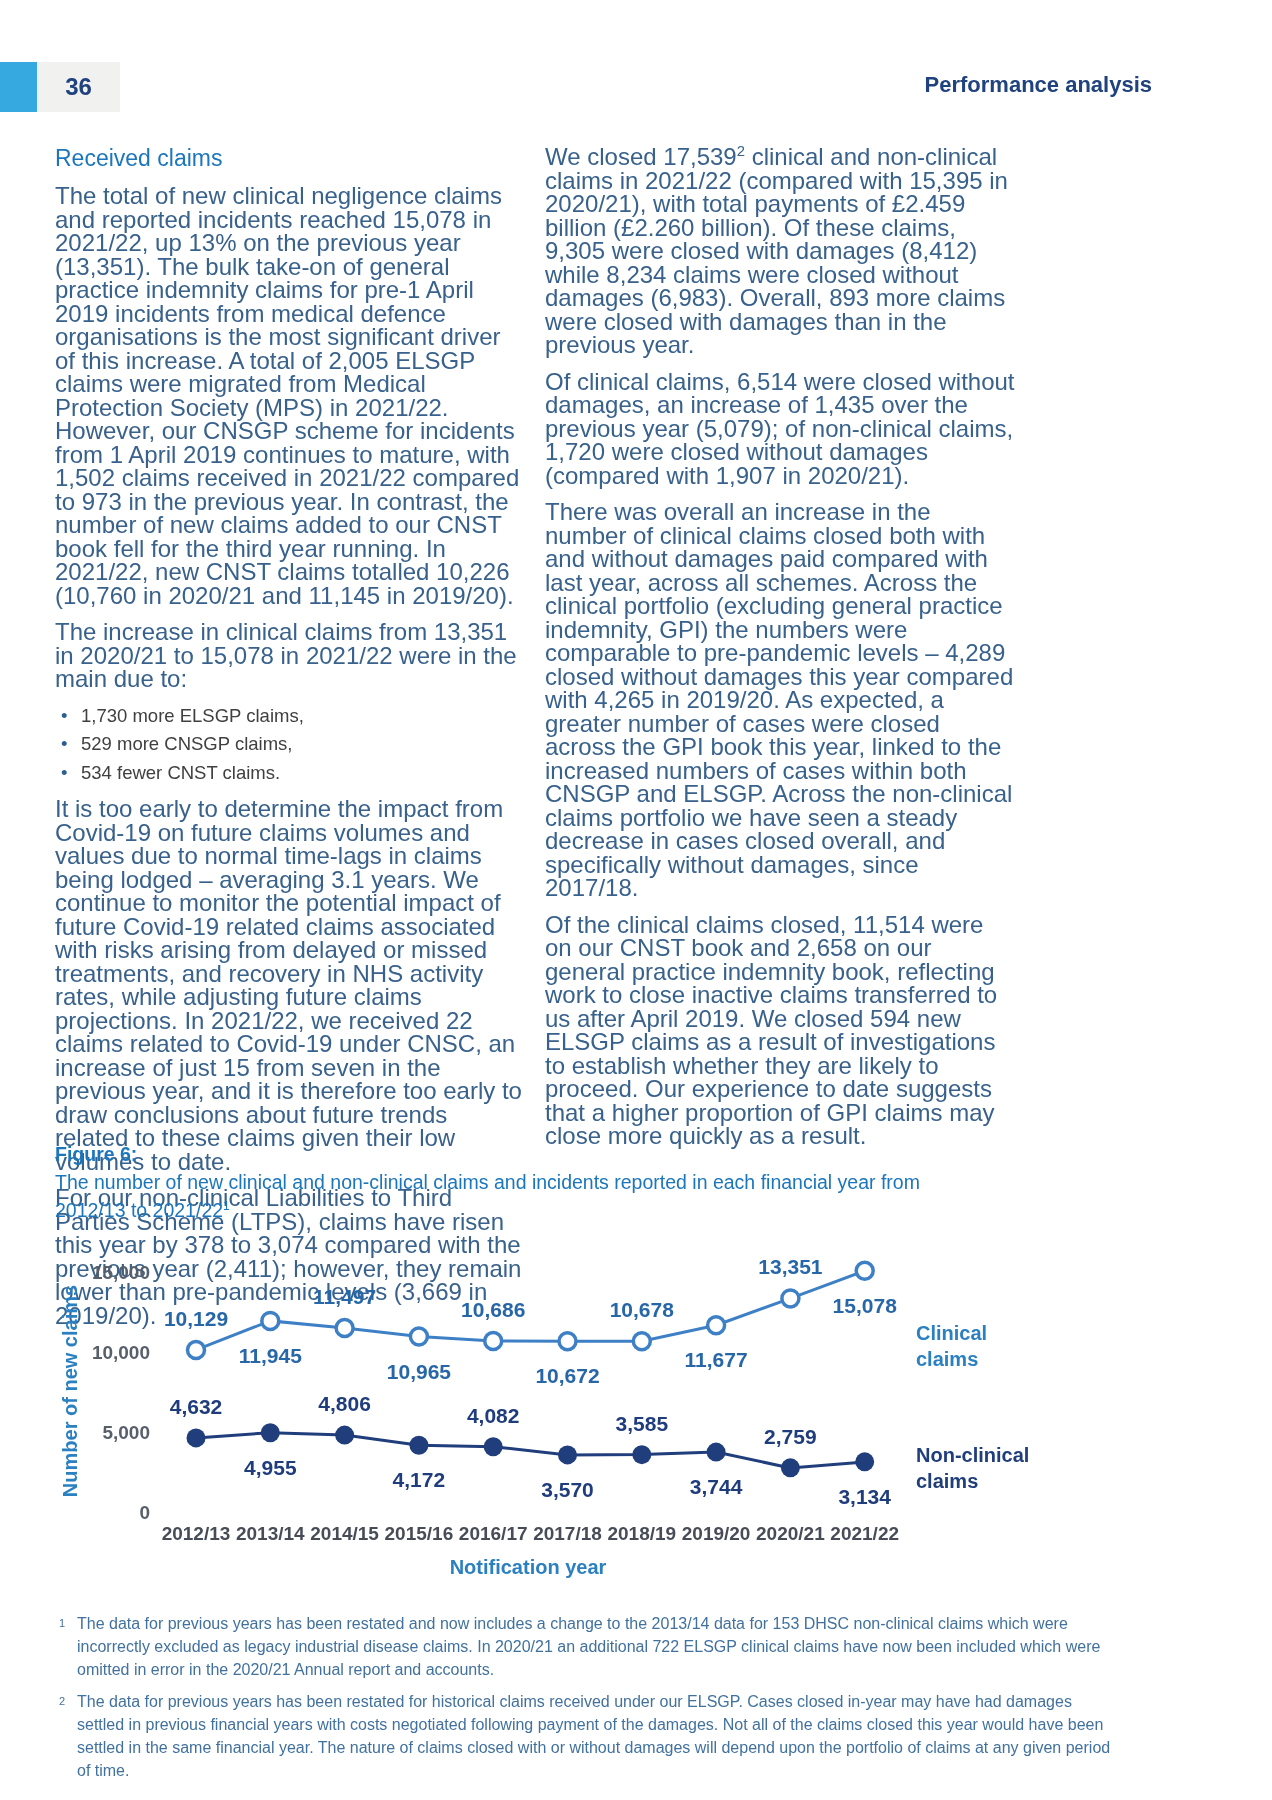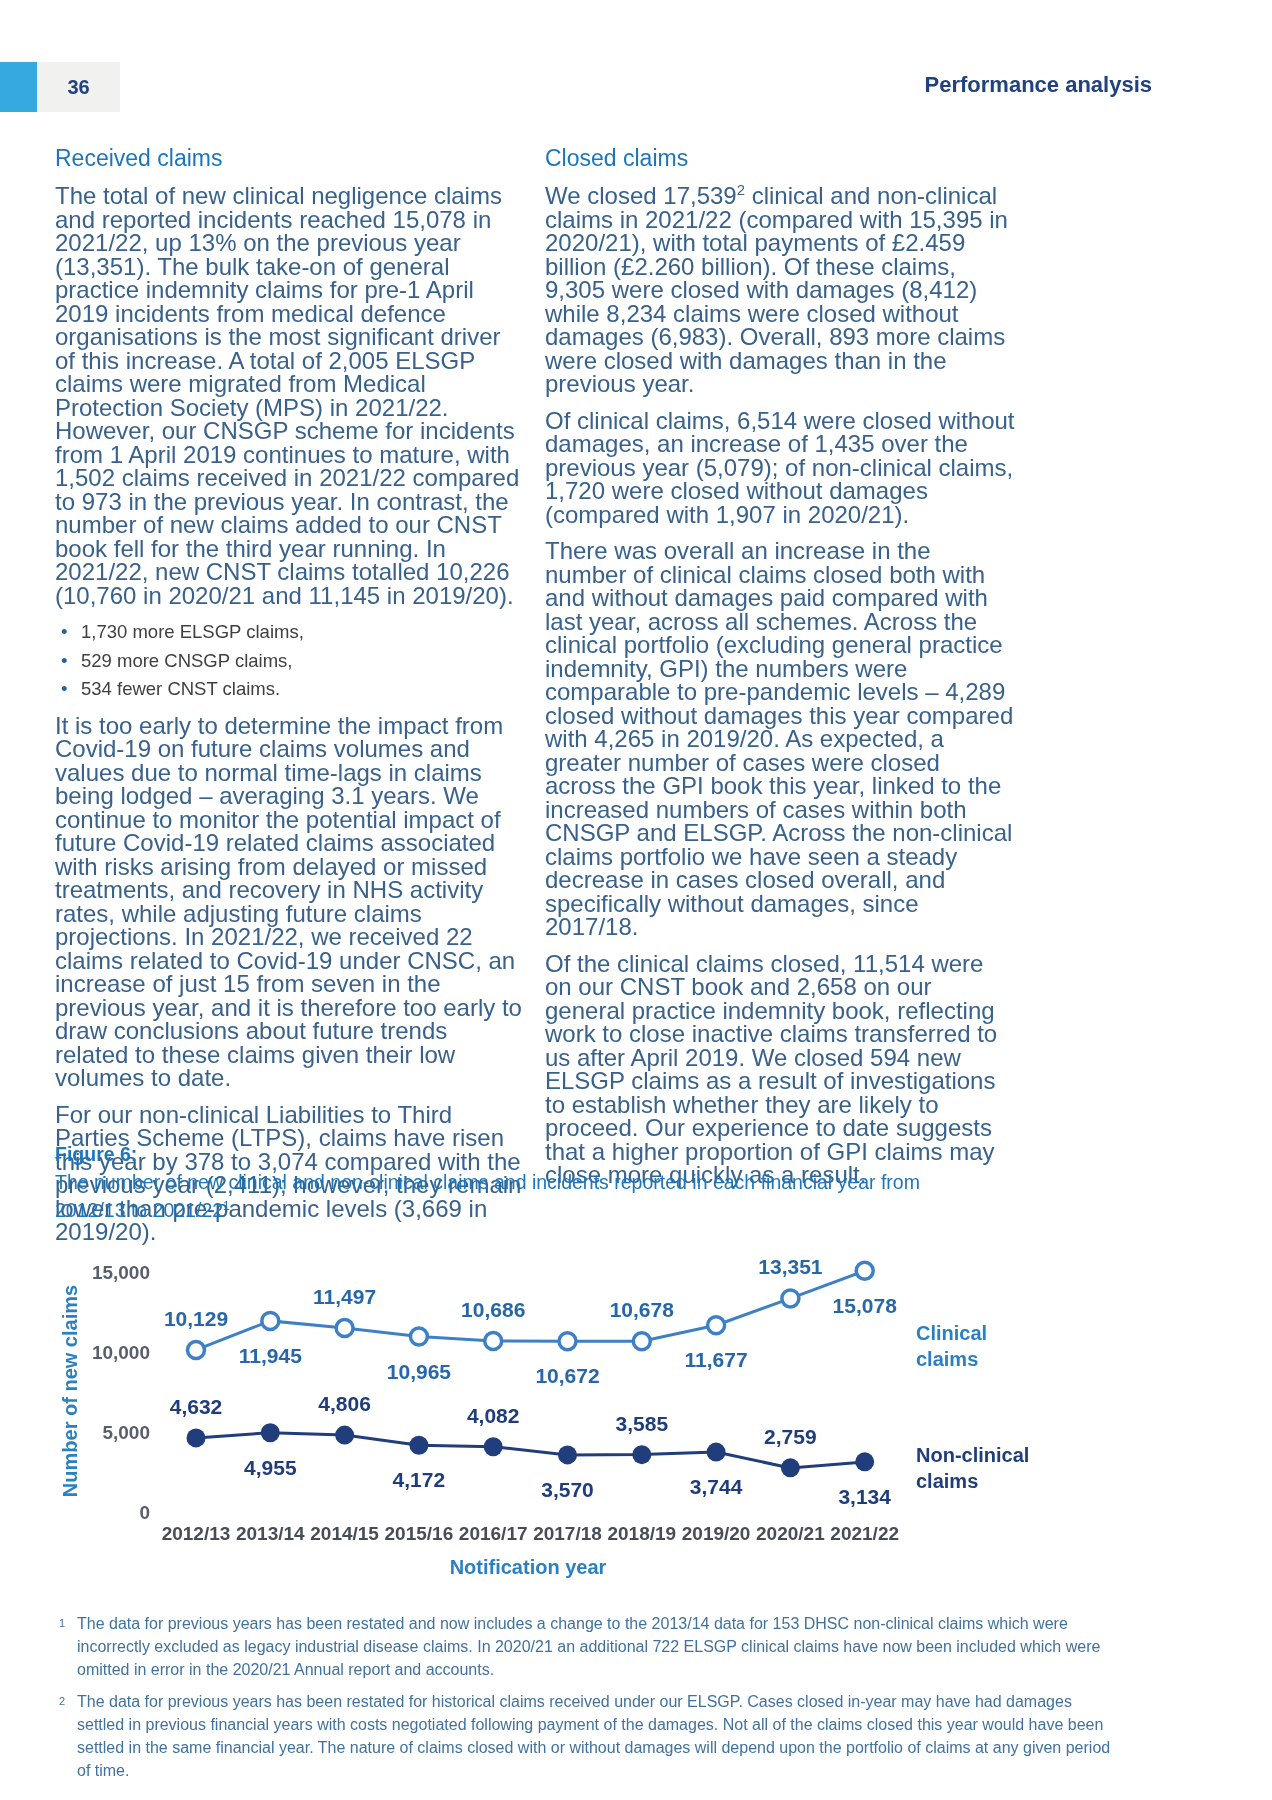--- a/index.html
+++ b/index.html
@@ -10,21 +10,21 @@
     height: 1800px;
     background: #ffffff;
     font-family: "Liberation Sans", sans-serif;
     overflow: hidden;
   }
   
   .accent-bar { position:absolute; left:0; top:62px; width:37px; height:50px; background:#36A9E1; }
   .pagenum-box {
     position:absolute; left:37px; top:62px; width:83px; height:50px; background:#F1F1EF;
     display:flex; align-items:center; justify-content:center;
-    color:#20427E; font-weight:bold; font-size:20px;
+    color:#20427E; font-weight:bold; font-size:24px;
   }
   .section-title {
     position:absolute; top:72px; right:120px;
     color:#20427E; font-weight:bold; font-size:22px;
   }
   
   .col { position:absolute; top:145px; }
   .col-left  { left:55px;  width:468px; }
   .col-right { left:545px; width:470px; }
   .col h2 { font-size:23px; color:#1B76BC; margin:0 0 12px 0; font-weight:normal; }
@@ -65,31 +65,31 @@
 
   <div class="accent-bar"></div>
   <div class="pagenum-box">
     <span>36</span>
   </div>
   <div class="section-title">Performance analysis</div>
 
   <div class="col col-left">
     <h2>Received claims</h2>
     <p>The total of new clinical negligence claims and reported incidents reached 15,078 in 2021/22, up 13% on the previous year (13,351). The bulk take-on of general practice indemnity claims for pre-1 April 2019 incidents from medical defence organisations is the most significant driver of this increase. A total of 2,005 ELSGP claims were migrated from Medical Protection Society (MPS) in 2021/22. However, our CNSGP scheme for incidents from 1 April 2019 continues to mature, with 1,502 claims received in 2021/22 compared to 973 in the previous year. In contrast, the number of new claims added to our CNST book fell for the third year running. In 2021/22, new CNST claims totalled 10,226 (10,760 in 2020/21 and 11,145 in 2019/20).</p>
+    <p>The increase in clinical claims from 13,351 in 2020/21 to 15,078 in 2021/22 were in the main due to:</p>
     <ul class="bullets">
       <li>1,730 more ELSGP claims,</li>
       <li>529 more CNSGP claims,</li>
       <li>534 fewer CNST claims.</li>
     </ul>
     <p>It is too early to determine the impact from Covid-19 on future claims volumes and values due to normal time-lags in claims being lodged – averaging 3.1 years. We continue to monitor the potential impact of future Covid-19 related claims associated with risks arising from delayed or missed treatments, and recovery in NHS activity rates, while adjusting future claims projections. In 2021/22, we received 22 claims related to Covid-19 under CNSC, an increase of just 15 from seven in the previous year, and it is therefore too early to draw conclusions about future trends related to these claims given their low volumes to date.</p>
     <p>For our non-clinical Liabilities to Third Parties Scheme (LTPS), claims have risen this year by 378 to 3,074 compared with the previous year (2,411); however, they remain lower than pre-pandemic levels (3,669 in 2019/20).</p>
   </div>
 
   <div class="col col-right">
-    <h2>Closed claims</h2>
     <p><span>We closed 17,539</span><sup class="body-sup">2</sup><span> clinical and non-clinical claims in 2021/22 (compared with 15,395 in 2020/21), with total payments of £2.459 billion (£2.260 billion). Of these claims, 9,305 were closed with damages (8,412) while 8,234 claims were closed without damages (6,983). Overall, 893 more claims were closed with damages than in the previous year.</span></p>
     <p>Of clinical claims, 6,514 were closed without damages, an increase of 1,435 over the previous year (5,079); of non-clinical claims, 1,720 were closed without damages (compared with 1,907 in 2020/21).</p>
     <p>There was overall an increase in the number of clinical claims closed both with and without damages paid compared with last year, across all schemes. Across the clinical portfolio (excluding general practice indemnity, GPI) the numbers were comparable to pre-pandemic levels – 4,289 closed without damages this year compared with 4,265 in 2019/20. As expected, a greater number of cases were closed across the GPI book this year, linked to the increased numbers of cases within both CNSGP and ELSGP. Across the non-clinical claims portfolio we have seen a steady decrease in cases closed overall, and specifically without damages, since 2017/18.</p>
     <p>Of the clinical claims closed, 11,514 were on our CNST book and 2,658 on our general practice indemnity book, reflecting work to close inactive claims transferred to us after April 2019. We closed 594 new ELSGP claims as a result of investigations to establish whether they are likely to proceed. Our experience to date suggests that a higher proportion of GPI claims may close more quickly as a result.</p>
   </div>
 
   <div class="fig-caption">
     <span class="fig-label">Figure 6:</span>
     <span>The number of new clinical and non-clinical claims and incidents reported in each financial year from 2012/13 to 2021/22</span><sup class="body-sup">1</sup>
   </div>

